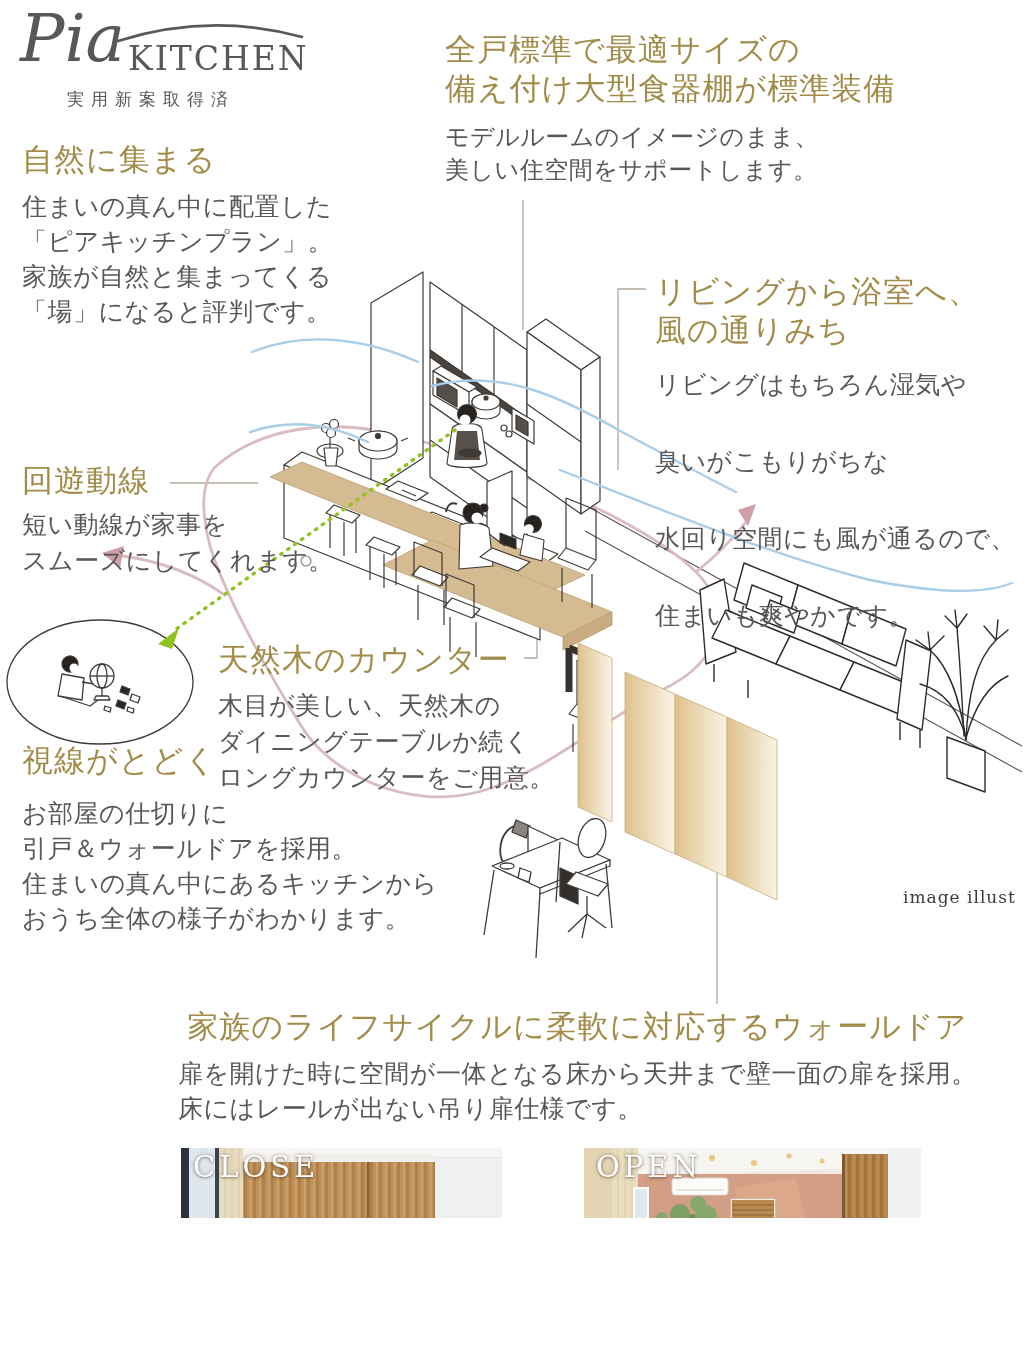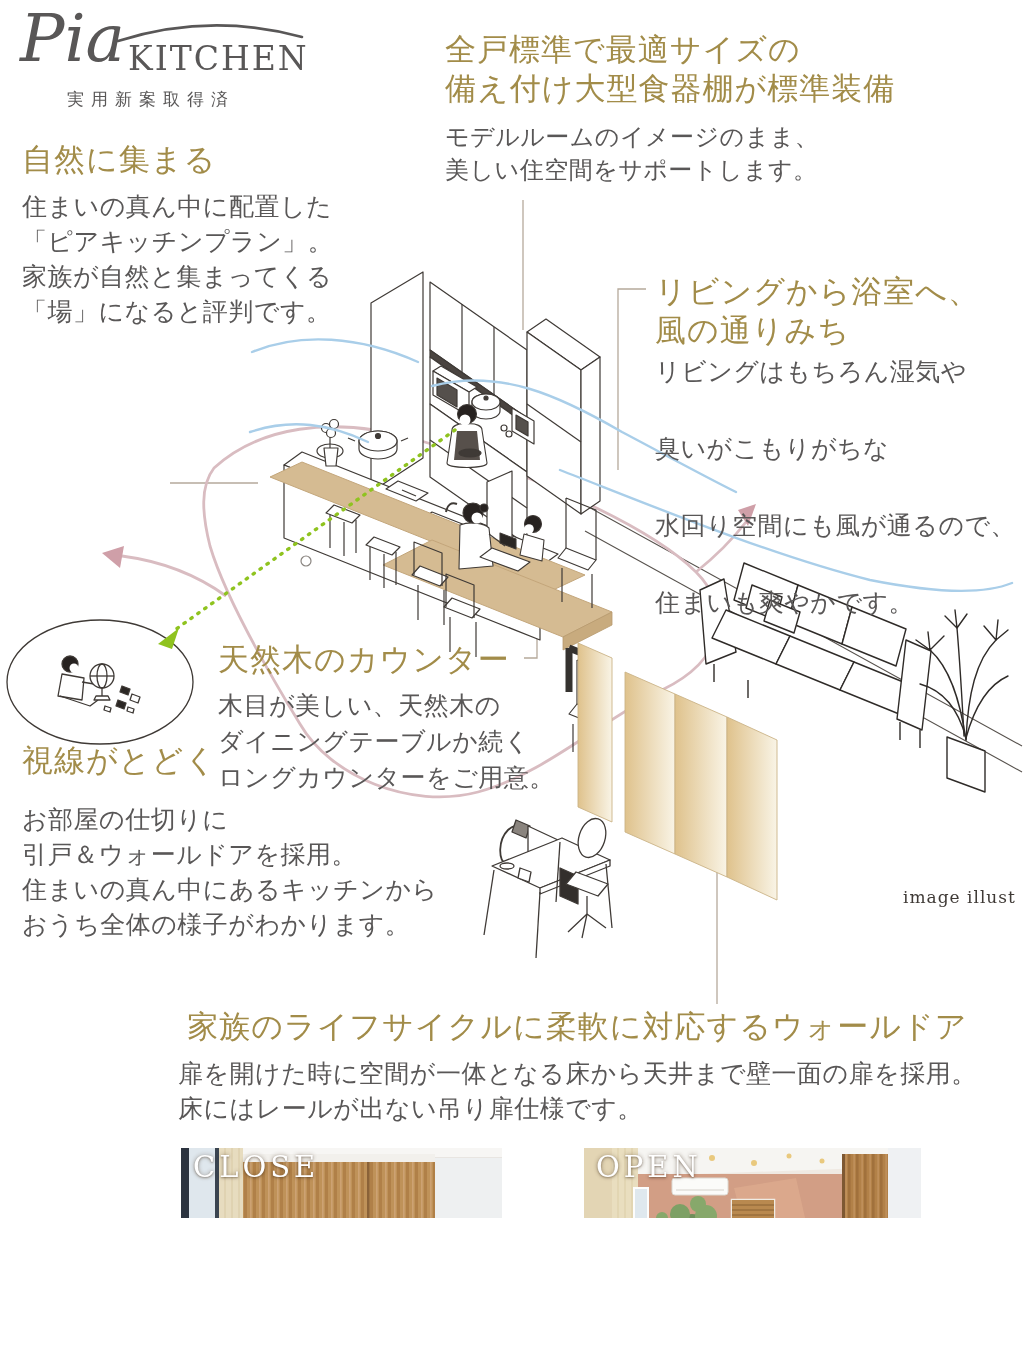--- a/index.html
+++ b/index.html
@@ -48,40 +48,45 @@
   </div>
 
   <div class="abs z2" style="left:22px;top:140px;">
     <div class="h31 gold">自然に集まる</div>
     <div class="b25 body-txt" style="margin-top:10px;">住まいの真ん中に配置した</div>
     <div class="b25 body-txt">「ピアキッチンプラン」。</div>
     <div class="b25 body-txt">家族が自然と集まってくる</div>
     <div class="b25 body-txt">「場」になると評判です。</div>
   </div>
 
+  <div class="abs z2" style="left:22px;top:461px;">
+    <div class="h31 gold">回遊動線</div>
+    <div class="b25t body-txt" style="margin-top:7px;">短い動線が家事を</div>
+    <div class="b25t body-txt">スムーズにしてくれます。</div>
+  </div>
 
   <div class="abs z2" style="left:218px;top:640px;">
     <div class="h31 gold">天然木のカウンター</div>
     <div class="b25t body-txt" style="margin-top:9px;">木目が美しい、天然木の</div>
     <div class="b25t body-txt">ダイニングテーブルか続く</div>
     <div class="b25t body-txt">ロングカウンターをご用意。</div>
   </div>
 
   <div class="abs z2" style="left:655px;top:272px;">
     <div class="h31 gold">リビングから浴室へ、</div>
     <div class="h31 gold">風の通りみち</div>
-    <div class="b25w body-txt" style="margin-top:3px;">リビングはもちろん湿気や</div>
+    <div class="b25w body-txt" style="margin-top:16px;">リビングはもちろん湿気や</div>
     <div class="b25w body-txt">臭いがこもりがちな</div>
     <div class="b25w body-txt">水回り空間にも風が通るので、</div>
     <div class="b25w body-txt">住まいも爽やかです。</div>
   </div>
 
   <div class="abs z2" style="left:22px;top:741px;">
     <div class="h31 gold">視線がとどく</div>
-    <div class="b25 body-txt" style="margin-top:22px;">お部屋の仕切りに</div>
+    <div class="b25 body-txt" style="margin-top:16px;">お部屋の仕切りに</div>
     <div class="b25 body-txt">引戸＆ウォールドアを採用。</div>
     <div class="b25 body-txt">住まいの真ん中にあるキッチンから</div>
     <div class="b25 body-txt">おうち全体の様子がわかります。</div>
   </div>
 
   <div class="abs z2 caption" style="left:903px;top:887px;">image illust</div>
 
   <div class="abs z2" style="left:178px;top:1008px;">
     <div class="h28 gold">家族のライフサイクルに柔軟に対応するウォールドア</div>
     <div class="b24 body-txt" style="margin-top:12px;font-size:25px;line-height:35px;">扉を開けた時に空間が一体となる床から天井まで壁一面の扉を採用。</div>

